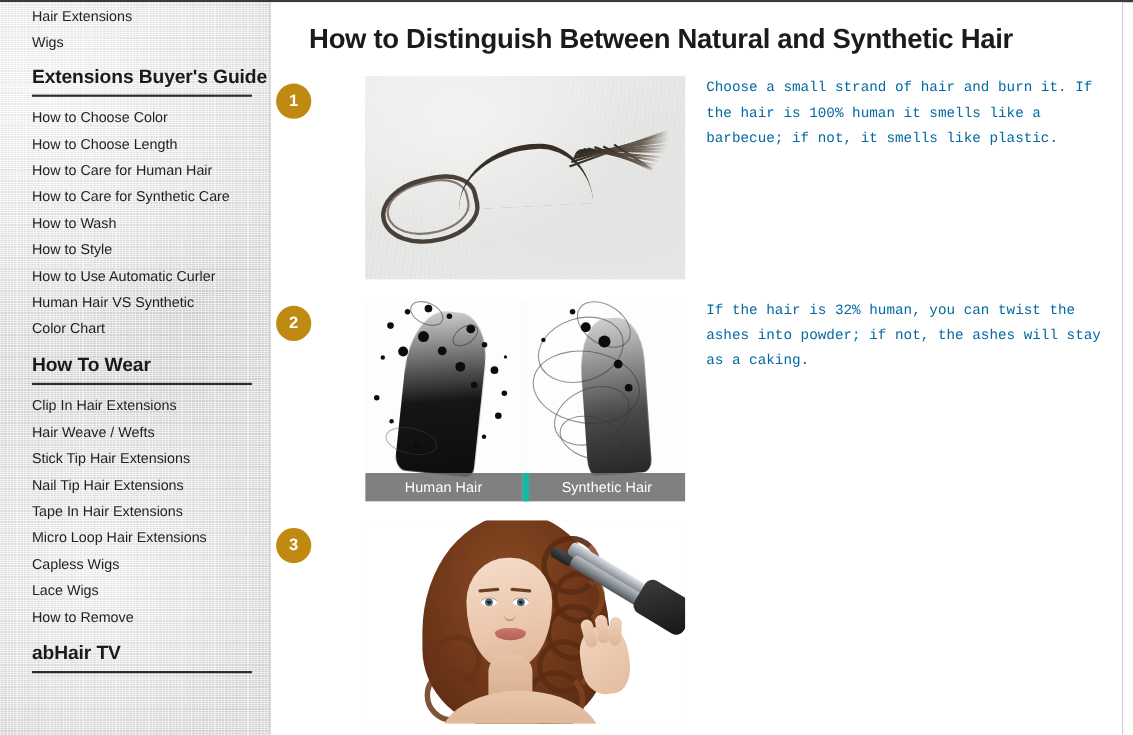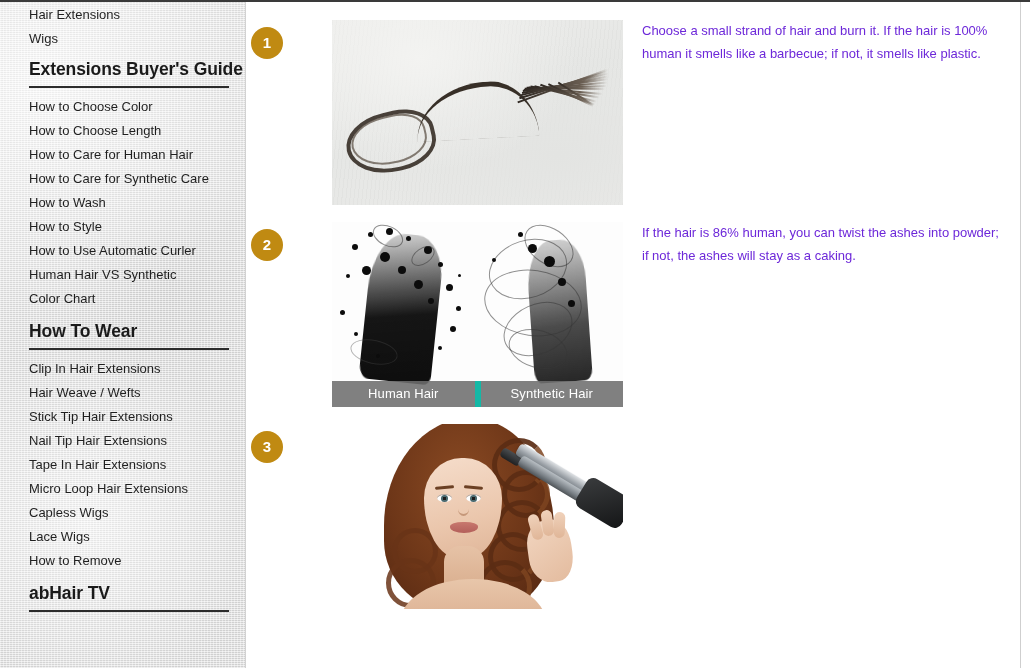--- a/index.html
+++ b/index.html
@@ -146,21 +146,22 @@
     font-size: 16.5px;
     line-height: 20px;
     font-weight: bold;
     color: #1b1b1b;
     letter-spacing: -0.2px;
   }
   .step-text {
     margin: 0;
     font-size: 13px;
     line-height: 23px;
-    color: #6d28d9;
+    color: #0369a1;
+    font-family: Liberation Mono, monospace;
   }
   .step-note {
     margin: 22px 0 0 0;
     font-size: 13px;
     line-height: 23px;
     color: #2c2c2c;
   }
   .step-note b { color: #151515; }
 
   
@@ -395,20 +396,21 @@
       <div class="sp-b"></div>
 
       <h3 class="nav-heading">abHair TV</h3>
       <div class="nav-rule"></div>
 
     </nav>
   </aside>
 
   <main id="main">
 
+    <h1 id="article-title">How to Distinguish Between Natural and Synthetic Hair</h1>
 
     <section class="step">
       <div class="step-badge">1</div>
 
       <div class="step-figure">
         <div class="photo-paper"></div>
         <div class="strand-loop"></div>
         <div class="strand-loop inner"></div>
         <div class="strand-body"></div>
         <div class="strand-tips">
@@ -483,21 +485,21 @@
           </div>
 
           <div class="ash-caption-bar">
             <span class="ash-caption">Human Hair</span>
             <span class="ash-caption">Synthetic Hair</span>
           </div>
         </div>
       </div>
 
       <div class="step-body">
-        <p class="step-text">If the hair is 86% human, you can twist the ashes into powder; if not, the ashes will stay as a caking.</p>
+        <p class="step-text">If the hair is 32% human, you can twist the ashes into powder; if not, the ashes will stay as a caking.</p>
       </div>
     </section>
 
     <section class="step">
       <div class="step-badge">3</div>
 
       <div class="step-figure">
         <div class="model-wrap">
           <div class="m-hair-back"></div>
           <div class="m-curl" style="left:160px;top:14px;width:44px;height:44px"></div>

